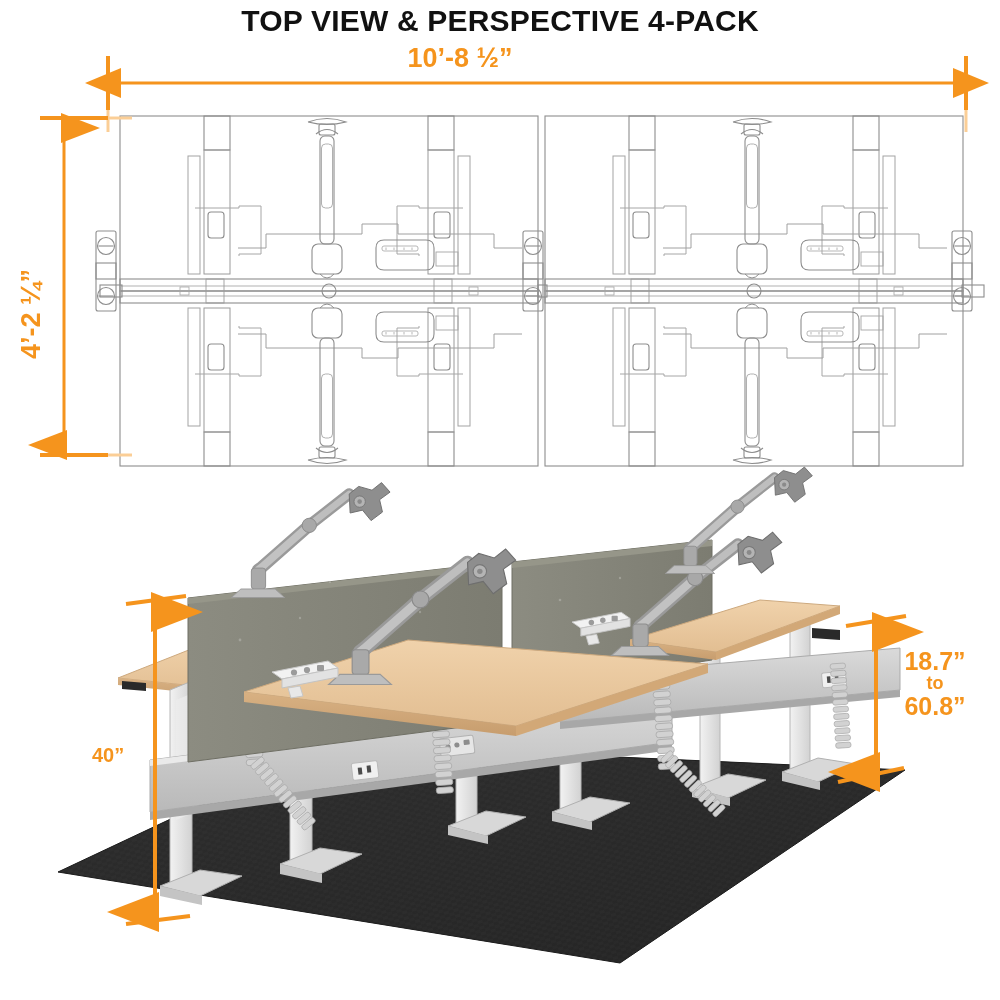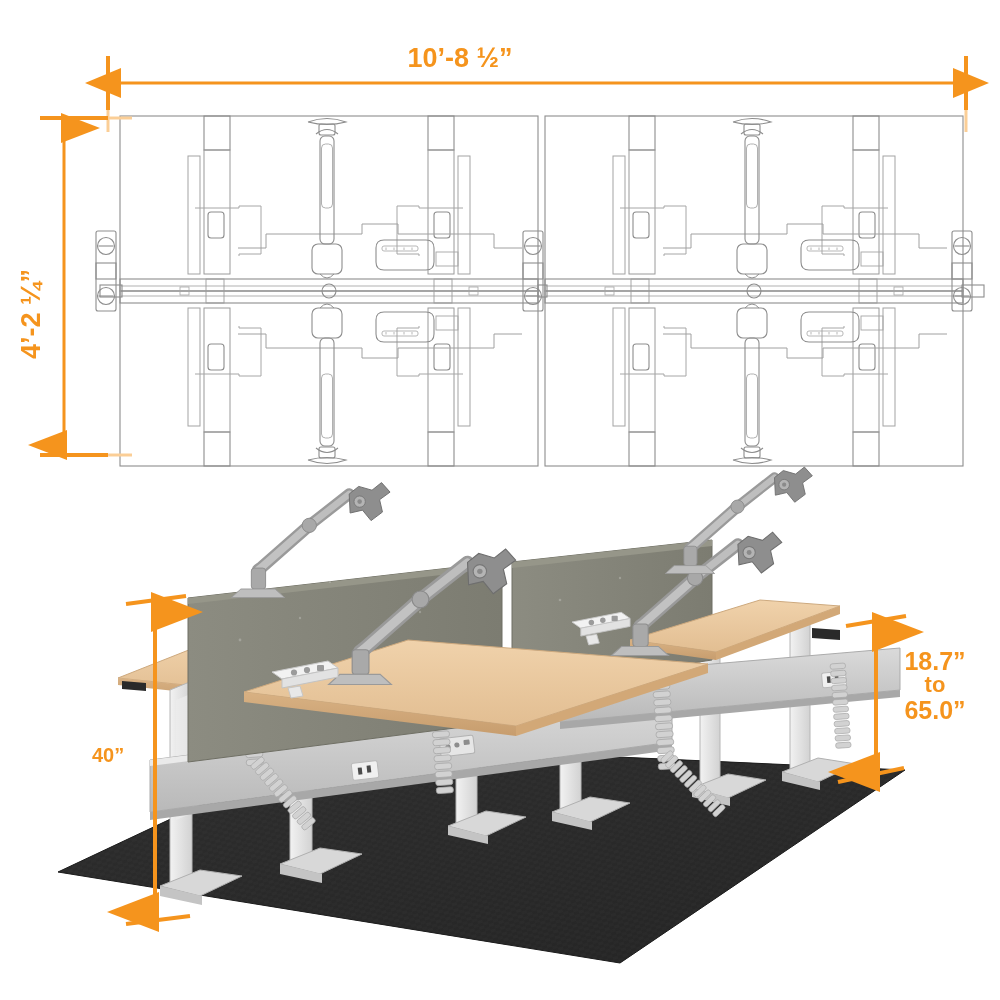--- a/index.html
+++ b/index.html
@@ -27,20 +27,21 @@
 
   
   .layer{position:absolute;left:0;top:0;width:1000px;height:1000px;
          pointer-events:none;}
 </style>
 </head>
 <body>
 
 <div id="page">
 
+  <div id="title">TOP VIEW &amp; PERSPECTIVE 4-PACK</div>
 
   <svg class="layer" id="topview" viewBox="0 0 1000 1000">
     <defs>
       <g id="tv-unit">
 
         <rect x="0" y="0" width="418" height="175" fill="none" stroke="#8d8d8d" stroke-width="1.1"></rect>
 
         <rect x="84" y="0" width="26" height="34" fill="none" stroke="#8d8d8d" stroke-width="1.1"></rect>
         <rect x="308" y="0" width="26" height="34" fill="none" stroke="#8d8d8d" stroke-width="1.1"></rect>
         <rect x="84" y="34" width="26" height="124" fill="none" stroke="#9a9a9a" stroke-width="1"></rect>
@@ -424,17 +425,17 @@
   </svg>
 
   <div class="dim-text" id="dim-width-label">10’-8 ½”</div>
 
   <div class="dim-text" id="dim-depth-label">4’-2 ¼”</div>
 
   <div class="dim-text" id="dim-40-label">40”</div>
 
   <div class="dim-text" id="dim-range-label">
     <div>18.7”</div>
-    <div style="font-size:22px;">to</div>
-    <div>65.0”</div>
+    <div style="font-size:18px;">to</div>
+    <div>60.8”</div>
   </div>
 
 </div>
 
 </body></html>

